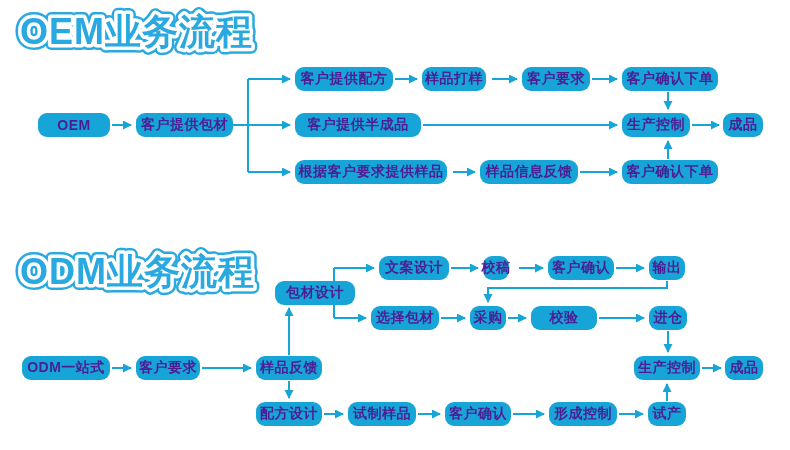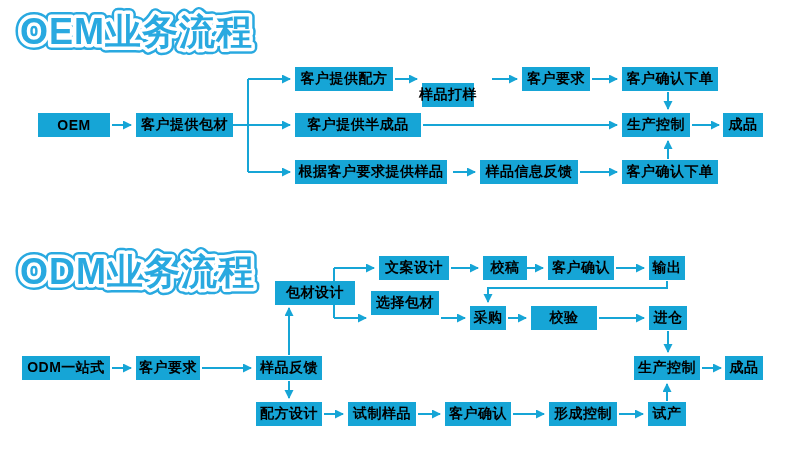--- a/index.html
+++ b/index.html
@@ -18,28 +18,29 @@
     font-size: 36px;
     letter-spacing: 1px;
   }
   .title-back  { fill: none; stroke: #29a9e0; stroke-width: 12px; stroke-linejoin: round; }
   .title-front { fill: #29a9e0; stroke: #ffffff; stroke-width: 7px; stroke-linejoin: round; paint-order: stroke fill; }
 
   .node {
     position: absolute;
     height: 24px;
     background: #16a5d6;
-    color: #000000;
+    color: #4c1d95;
     font-size: 14px;
     font-weight: bold;
     display: flex;
     align-items: center;
     justify-content: center;
     white-space: nowrap;
     letter-spacing: 0.5px;
+    border-radius: 9px;
   }
 
   .edges {
     position: absolute; left: 0; top: 0;
     width: 790px; height: 450px;
     pointer-events: none;
   }
   .edges line, .edges polyline {
     stroke: #16a5d6;
     stroke-width: 2;
@@ -108,39 +109,39 @@
       <line x1="513" y1="414" x2="544" y2="414" marker-end="url(#ah)"></line>
       <line x1="619" y1="414" x2="643" y2="414" marker-end="url(#ah)"></line>
       <line x1="667" y1="401" x2="667" y2="384" marker-end="url(#ah)"></line>
       <line x1="702" y1="368" x2="721" y2="368" marker-end="url(#ah)"></line>
     </g>
   </svg>
 
   <div class="node" style="left:38px;  top:113px; width:72px;">OEM</div>
   <div class="node" style="left:136px; top:113px; width:97px;">客户提供包材</div>
   <div class="node" style="left:295px; top:67px;  width:98px;">客户提供配方</div>
-  <div class="node" style="left:422px; top:67px;  width:52px;margin-top:16px;">样品打样</div>
+  <div class="node" style="left:422px; top:67px;  width:64px;">样品打样</div>
   <div class="node" style="left:522px; top:67px;  width:68px;">客户要求</div>
   <div class="node" style="left:622px; top:67px;  width:96px;">客户确认下单</div>
   <div class="node" style="left:295px; top:113px; width:126px;">客户提供半成品</div>
   <div class="node" style="left:622px; top:113px; width:68px;">生产控制</div>
   <div class="node" style="left:723px; top:113px; width:40px;">成品</div>
   <div class="node" style="left:295px; top:160px; width:152px;">根据客户要求提供样品</div>
   <div class="node" style="left:480px; top:160px; width:98px;">样品信息反馈</div>
   <div class="node" style="left:622px; top:160px; width:96px;">客户确认下单</div>
 
   <div class="node" style="left:22px;  top:356px; width:88px;">ODM一站式</div>
   <div class="node" style="left:136px; top:356px; width:64px;text-align:center;">客户要求</div>
   <div class="node" style="left:256px; top:356px; width:66px;">样品反馈</div>
   <div class="node" style="left:275px; top:281px; width:80px;">包材设计</div>
   <div class="node" style="left:379px; top:256px; width:70px;">文案设计</div>
-  <div class="node" style="left:483px; top:256px; width:44px;">校稿</div>
+  <div class="node" style="left:483px; top:256px; width:26px;">校稿</div>
   <div class="node" style="left:548px; top:256px; width:66px;">客户确认</div>
   <div class="node" style="left:649px; top:256px; width:36px;">输出</div>
-  <div class="node" style="left:371px; top:291px; width:68px;">选择包材</div>
+  <div class="node" style="left:371px; top:306px; width:68px;">选择包材</div>
   <div class="node" style="left:470px; top:306px; width:36px;">采购</div>
   <div class="node" style="left:531px; top:306px; width:66px;text-align:right;">校验</div>
   <div class="node" style="left:649px; top:306px; width:38px;">进仓</div>
   <div class="node" style="left:256px; top:402px; width:66px;">配方设计</div>
   <div class="node" style="left:348px; top:402px; width:68px;">试制样品</div>
   <div class="node" style="left:445px; top:402px; width:66px;">客户确认</div>
   <div class="node" style="left:549px; top:402px; width:68px;">形成控制</div>
   <div class="node" style="left:648px; top:402px; width:38px;">试产</div>
   <div class="node" style="left:634px; top:356px; width:66px;">生产控制</div>
   <div class="node" style="left:725px; top:356px; width:38px;">成品</div>

